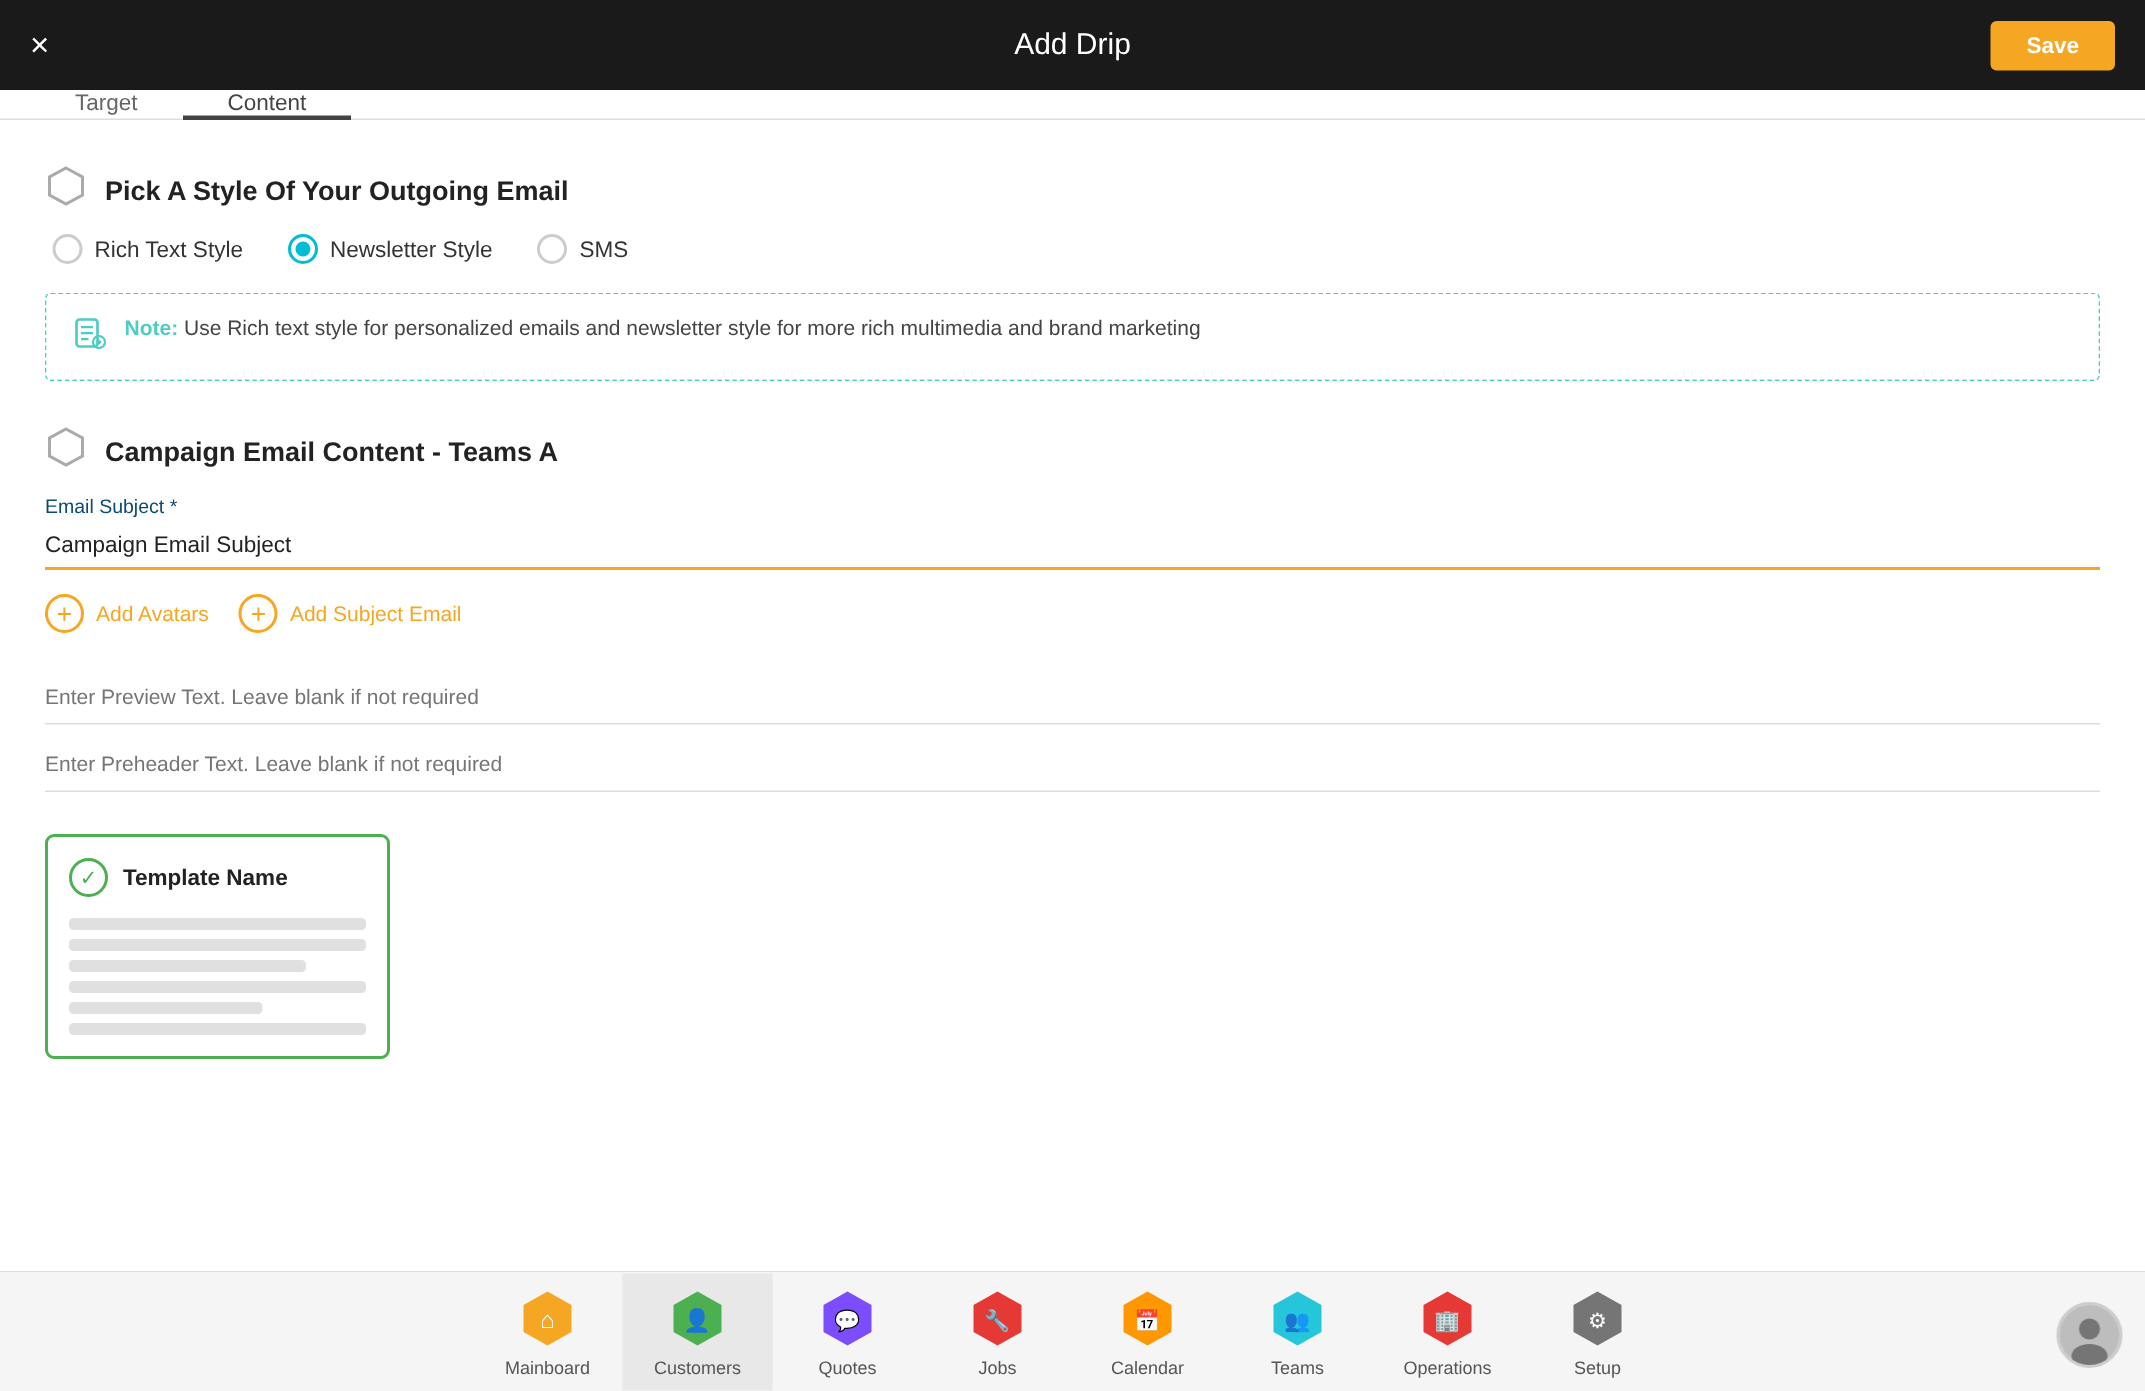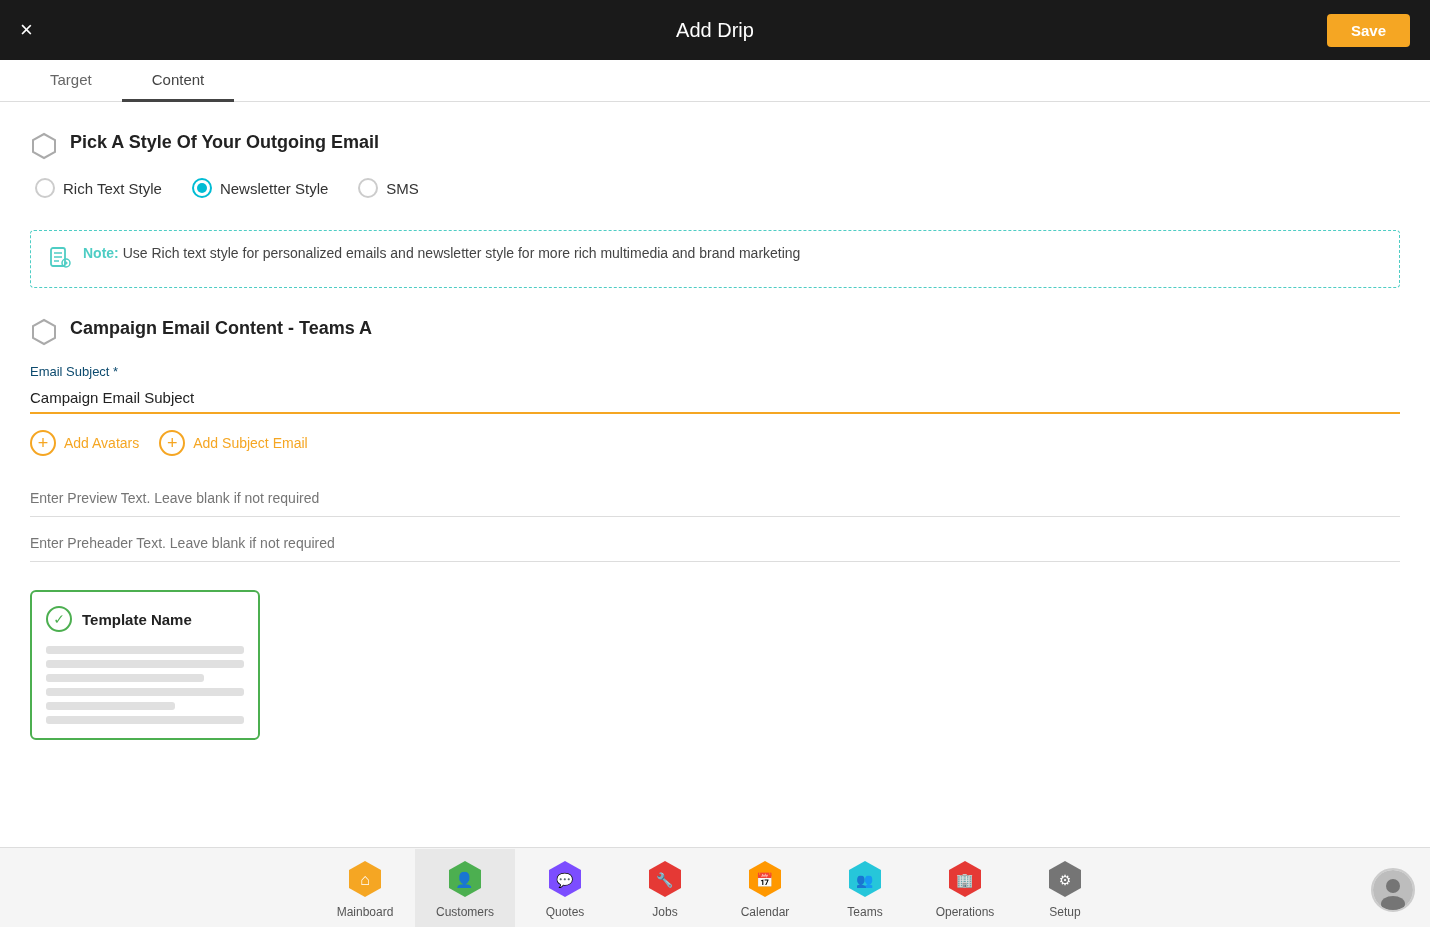--- a/index.html
+++ b/index.html
@@ -42,21 +42,21 @@
     }
 
     
     .tabs {
       display: flex;
       border-bottom: 1px solid #ddd;
       padding: 0 20px;
       background: #fff;
     }
     .tab {
-      padding: 11px 30px;
+      padding: 0 30px;
       font-size: 15px;
       cursor: pointer;
       color: #666;
       border-bottom: 3px solid transparent;
       margin-bottom: -1px;
     }
     .tab.content-tab {
       color: #444;
       border-bottom: 3px solid #444;
     }
@@ -65,42 +65,42 @@
     .main-content {
       height: calc(927px - 60px - 55px - 80px);
       overflow-y: auto;
       padding: 20px 30px;
       background: #fff;
     }
 
     
     .section-header {
       display: flex;
-      align-items: flex-start;
+      align-items: flex-end;
       margin-bottom: 18px;
       margin-top: 10px;
     }
     .hexagon {
       width: 28px;
       height: 28px;
       margin-right: 12px;
       flex-shrink: 0;
     }
     .section-title {
       font-size: 18px;
       font-weight: 700;
       color: #222;
     }
 
     
     .radio-group {
       display: flex;
       align-items: flex-start;
       gap: 30px;
-      margin-bottom: 32px;
+      margin-bottom: 19px;
       margin-left: 5px;
     }
     .radio-item {
       display: flex;
       align-items: center;
       gap: 8px;
       cursor: pointer;
       font-size: 15px;
       color: #333;
     }

